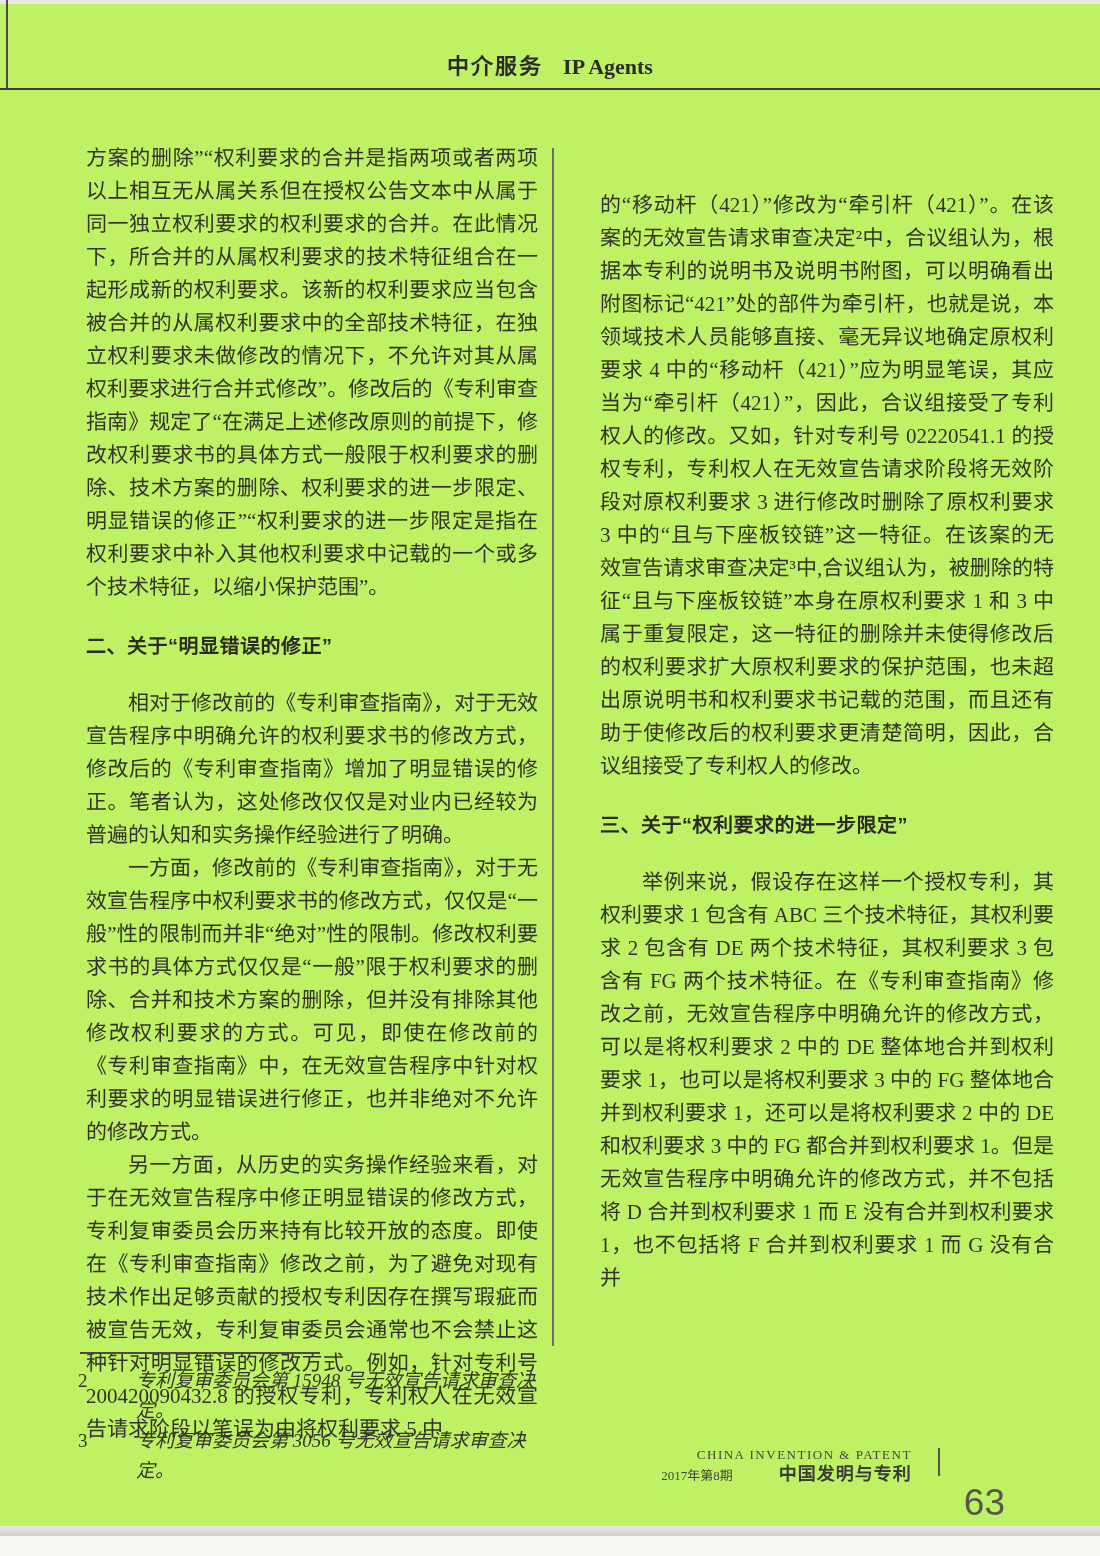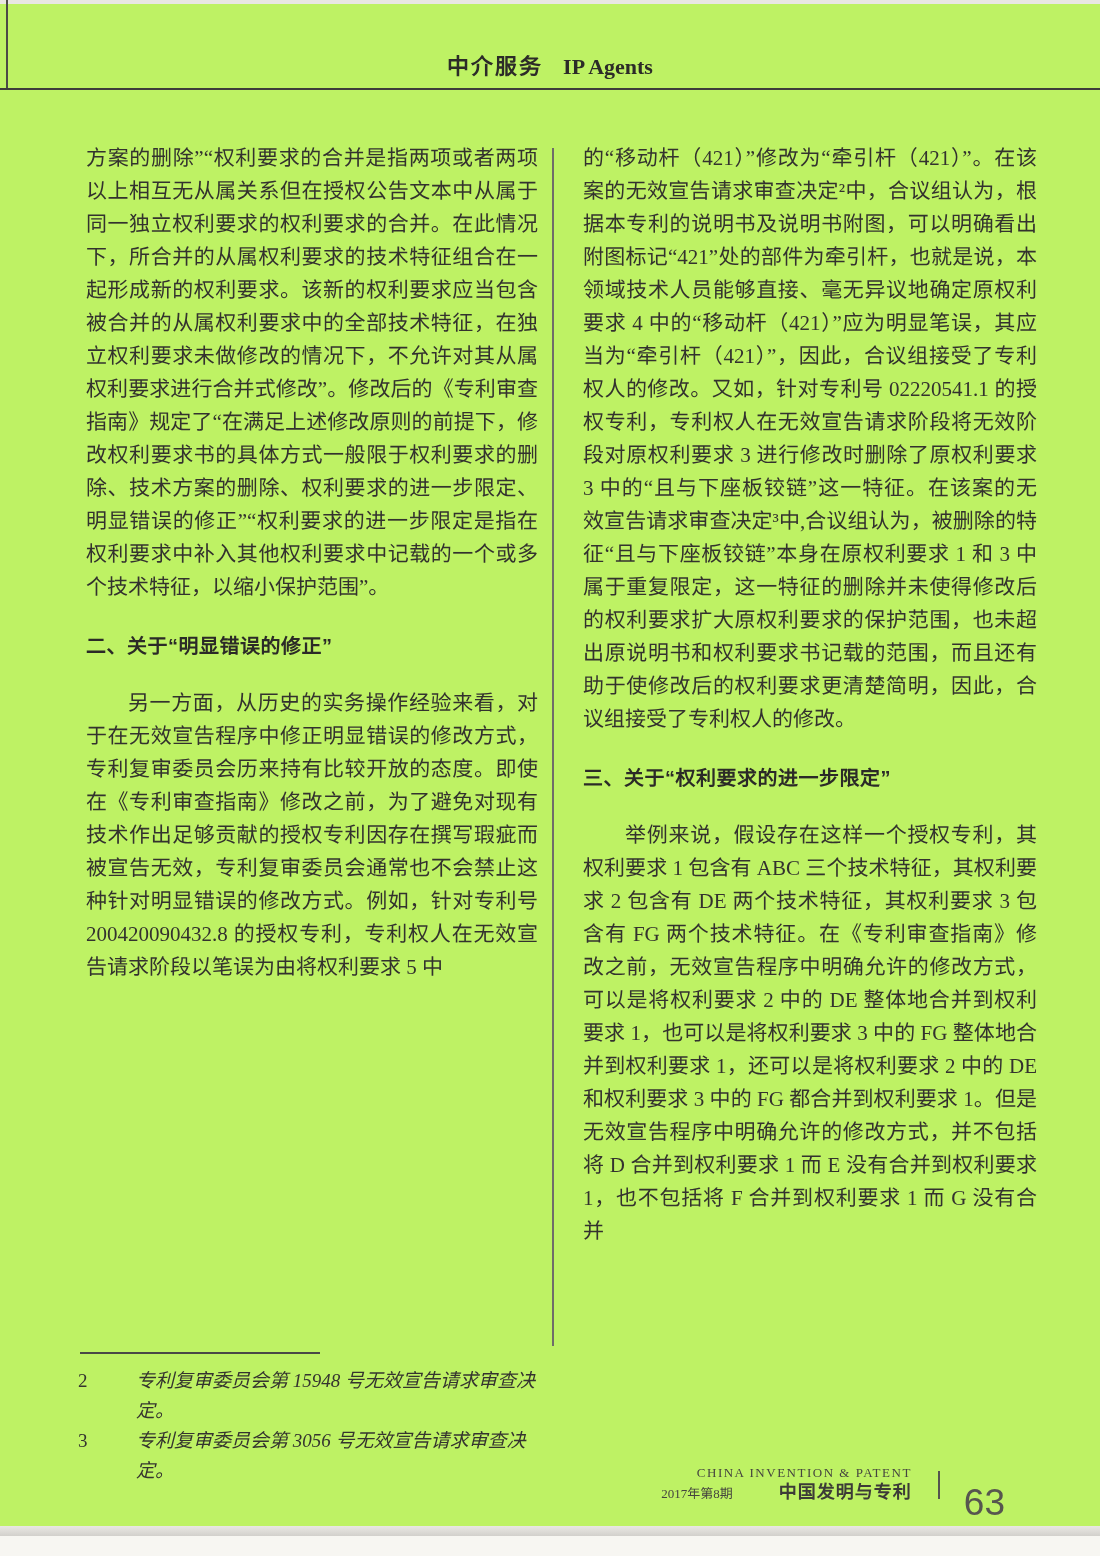--- a/index.html
+++ b/index.html
@@ -46,21 +46,21 @@
     position: absolute; left: 0; top: 88px; width: 1100px; height: 2px;
     background: #3e3d3a;
   }
   
   .col {
     position: absolute; top: 142px; width: 452px;
     font-size: 21px; line-height: 33px;
     text-align: justify;
   }
   .col-left  { left: 62px; margin-left: 24px; }
-  .col-right { left: 583px; width: 454px; }
+  .col-right { left: 600px; width: 454px; margin-top: 47px; }
   .col p { margin: 0; text-indent: 2em; }
   .col p.noindent { text-indent: 0; }
   .col h2 {
     font-family: "Liberation Sans", "DejaVu Sans", sans-serif;
     font-weight: bold; font-size: 20px; line-height: 33px;
     margin: 26px 0 24px 0; text-indent: 0; text-align: left;
     color: #2b2a27; letter-spacing: 0.5px;
   }
   .col-divider {
     position: absolute; left: 552px; top: 148px; width: 2px; height: 1198px;
@@ -74,21 +74,21 @@
   .footnotes {
     position: absolute; left: 78px; top: 1366px; width: 470px;
     font-size: 19px; line-height: 30px; font-style: italic; color: #35342f;
   }
   .footnote-row { display: flex; }
   .footnote-num { width: 58px; flex: 0 0 58px; font-style: normal; }
   .footnote-text { flex: 1; }
   
   .page-footer {
     position: absolute; top: 1448px; right: 95px;
-    display: flex; align-items: center; gap: 16px;
+    display: flex; align-items: flex-start; gap: 16px;
   }
   .footer-text { text-align: right; line-height: 1.15; white-space: nowrap; }
   .footer-en {
     font-family: "Liberation Serif", "DejaVu Serif", serif;
     font-size: 13px; letter-spacing: 1.5px; color: #45443f;
   }
   .footer-cn-line { margin-top: 1px; }
   .footer-issue {
     font-family: "Liberation Serif", "DejaVu Serif", serif;
     font-size: 13px; color: #45443f; margin-right: 6px;
@@ -114,20 +114,22 @@
   <div class="edge-left-line"></div>
 
   <div class="page-header">
     <span class="header-cn">中介服务</span><span class="header-en">IP Agents</span>
   </div>
   <div class="header-rule"></div>
 
   <div class="col col-left" id="col-left">
       <p class="noindent">方案的删除”“权利要求的合并是指两项或者两项以上相互无从属关系但在授权公告文本中从属于同一独立权利要求的权利要求的合并。在此情况下，所合并的从属权利要求的技术特征组合在一起形成新的权利要求。该新的权利要求应当包含被合并的从属权利要求中的全部技术特征，在独立权利要求未做修改的情况下，不允许对其从属权利要求进行合并式修改”。修改后的《专利审查指南》规定了“在满足上述修改原则的前提下，修改权利要求书的具体方式一般限于权利要求的删除、技术方案的删除、权利要求的进一步限定、明显错误的修正”“权利要求的进一步限定是指在权利要求中补入其他权利要求中记载的一个或多个技术特征，以缩小保护范围”。</p>
       <h2>二、关于“明显错误的修正”</h2>
+      <p>相对于修改前的《专利审查指南》，对于无效宣告程序中明确允许的权利要求书的修改方式，修改后的《专利审查指南》增加了明显错误的修正。笔者认为，这处修改仅仅是对业内已经较为普遍的认知和实务操作经验进行了明确。</p>
+      <p>一方面，修改前的《专利审查指南》，对于无效宣告程序中权利要求书的修改方式，仅仅是“一般”性的限制而并非“绝对”性的限制。修改权利要求书的具体方式仅仅是“一般”限于权利要求的删除、合并和技术方案的删除，但并没有排除其他修改权利要求的方式。可见，即使在修改前的《专利审查指南》中，在无效宣告程序中针对权利要求的明显错误进行修正，也并非绝对不允许的修改方式。</p>
       <p>另一方面，从历史的实务操作经验来看，对于在无效宣告程序中修正明显错误的修改方式，专利复审委员会历来持有比较开放的态度。即使在《专利审查指南》修改之前，为了避免对现有技术作出足够贡献的授权专利因存在撰写瑕疵而被宣告无效，专利复审委员会通常也不会禁止这种针对明显错误的修改方式。例如，针对专利号 200420090432.8 的授权专利，专利权人在无效宣告请求阶段以笔误为由将权利要求 5 中</p>
     </div>
   <div class="col-divider"></div>
   <div class="col col-right" id="col-right">
       <p class="noindent">的“移动杆（421）”修改为“牵引杆（421）”。在该案的无效宣告请求审查决定²中，合议组认为，根据本专利的说明书及说明书附图，可以明确看出附图标记“421”处的部件为牵引杆，也就是说，本领域技术人员能够直接、毫无异议地确定原权利要求 4 中的“移动杆（421）”应为明显笔误，其应当为“牵引杆（421）”，因此，合议组接受了专利权人的修改。又如，针对专利号 02220541.1 的授权专利，专利权人在无效宣告请求阶段将无效阶段对原权利要求 3 进行修改时删除了原权利要求 3 中的“且与下座板铰链”这一特征。在该案的无效宣告请求审查决定³中,合议组认为，被删除的特征“且与下座板铰链”本身在原权利要求 1 和 3 中属于重复限定，这一特征的删除并未使得修改后的权利要求扩大原权利要求的保护范围，也未超出原说明书和权利要求书记载的范围，而且还有助于使修改后的权利要求更清楚简明，因此，合议组接受了专利权人的修改。</p>
       <h2>三、关于“权利要求的进一步限定”</h2>
       <p>举例来说，假设存在这样一个授权专利，其权利要求 1 包含有 ABC 三个技术特征，其权利要求 2 包含有 DE 两个技术特征，其权利要求 3 包含有 FG 两个技术特征。在《专利审查指南》修改之前，无效宣告程序中明确允许的修改方式，可以是将权利要求 2 中的 DE 整体地合并到权利要求 1，也可以是将权利要求 3 中的 FG 整体地合并到权利要求 1，还可以是将权利要求 2 中的 DE 和权利要求 3 中的 FG 都合并到权利要求 1。但是无效宣告程序中明确允许的修改方式，并不包括将 D 合并到权利要求 1 而 E 没有合并到权利要求 1，也不包括将 F 合并到权利要求 1 而 G 没有合并</p>
     </div>
 
   <div class="footnote-rule"></div>

